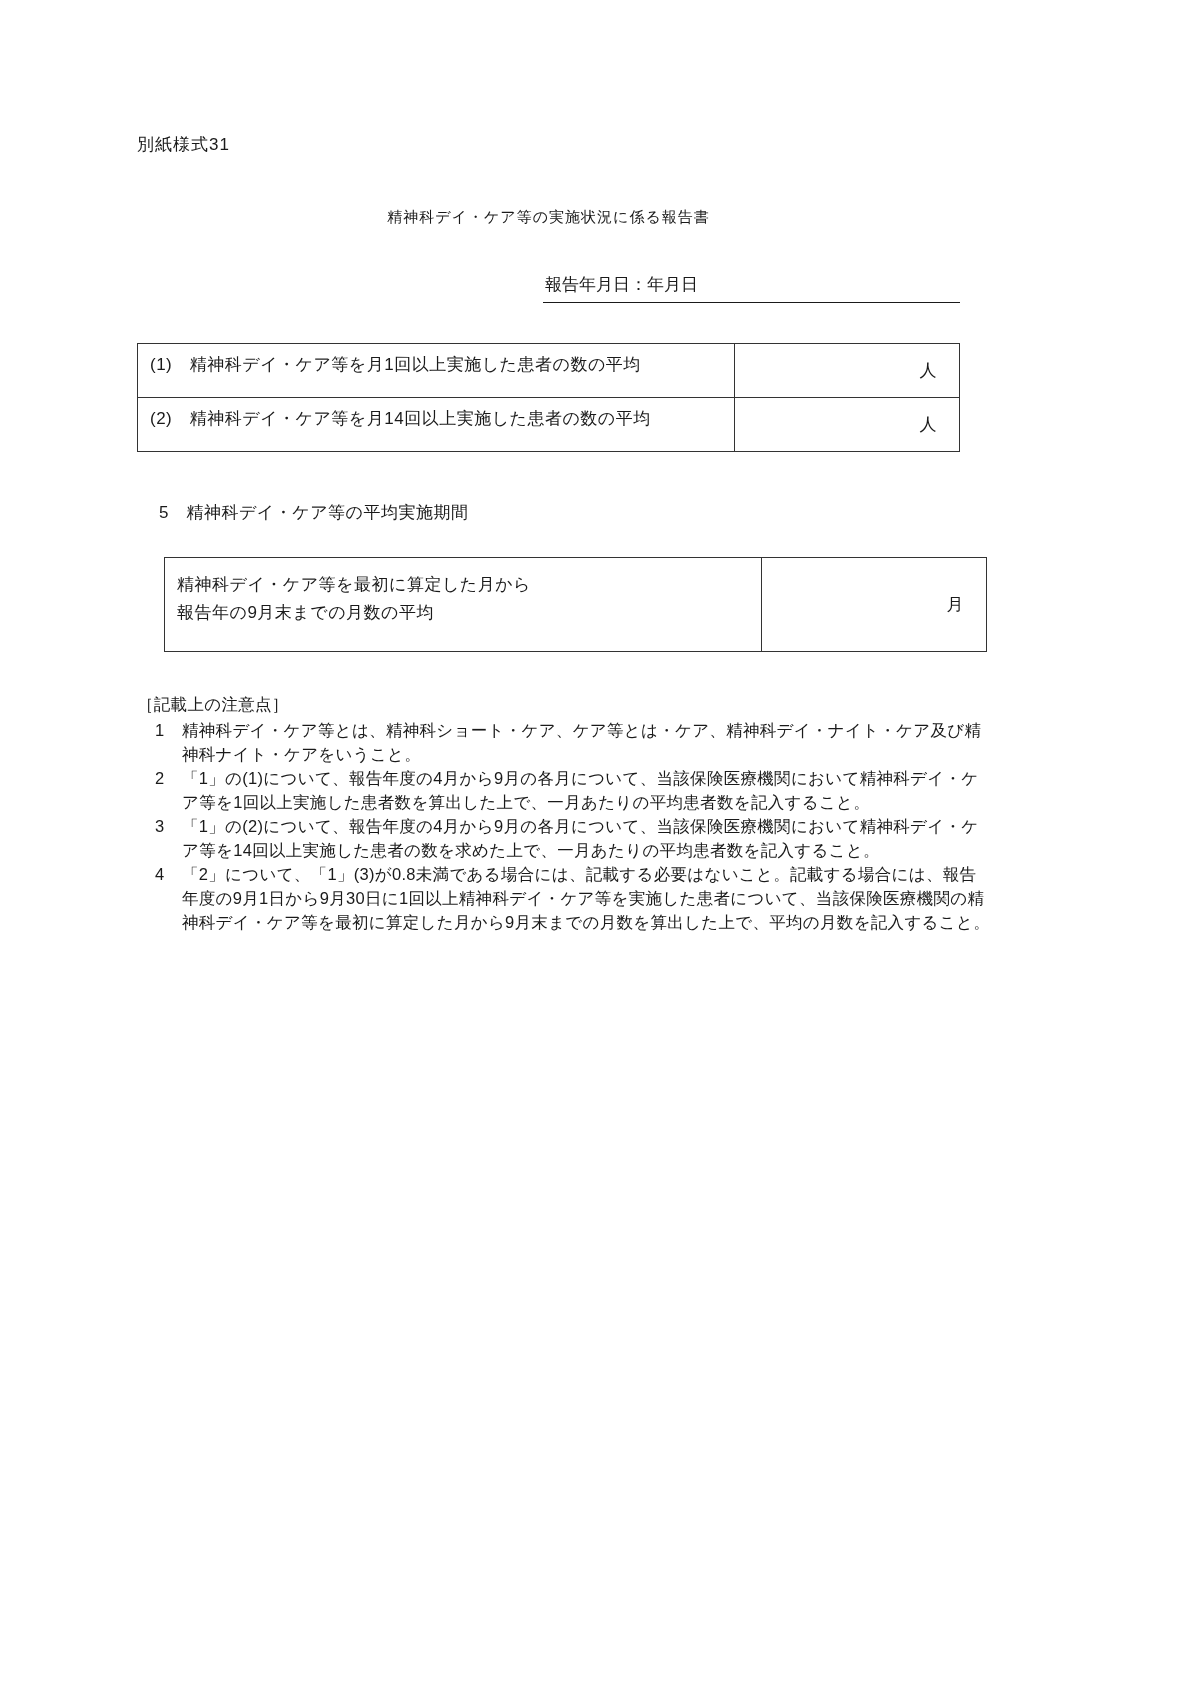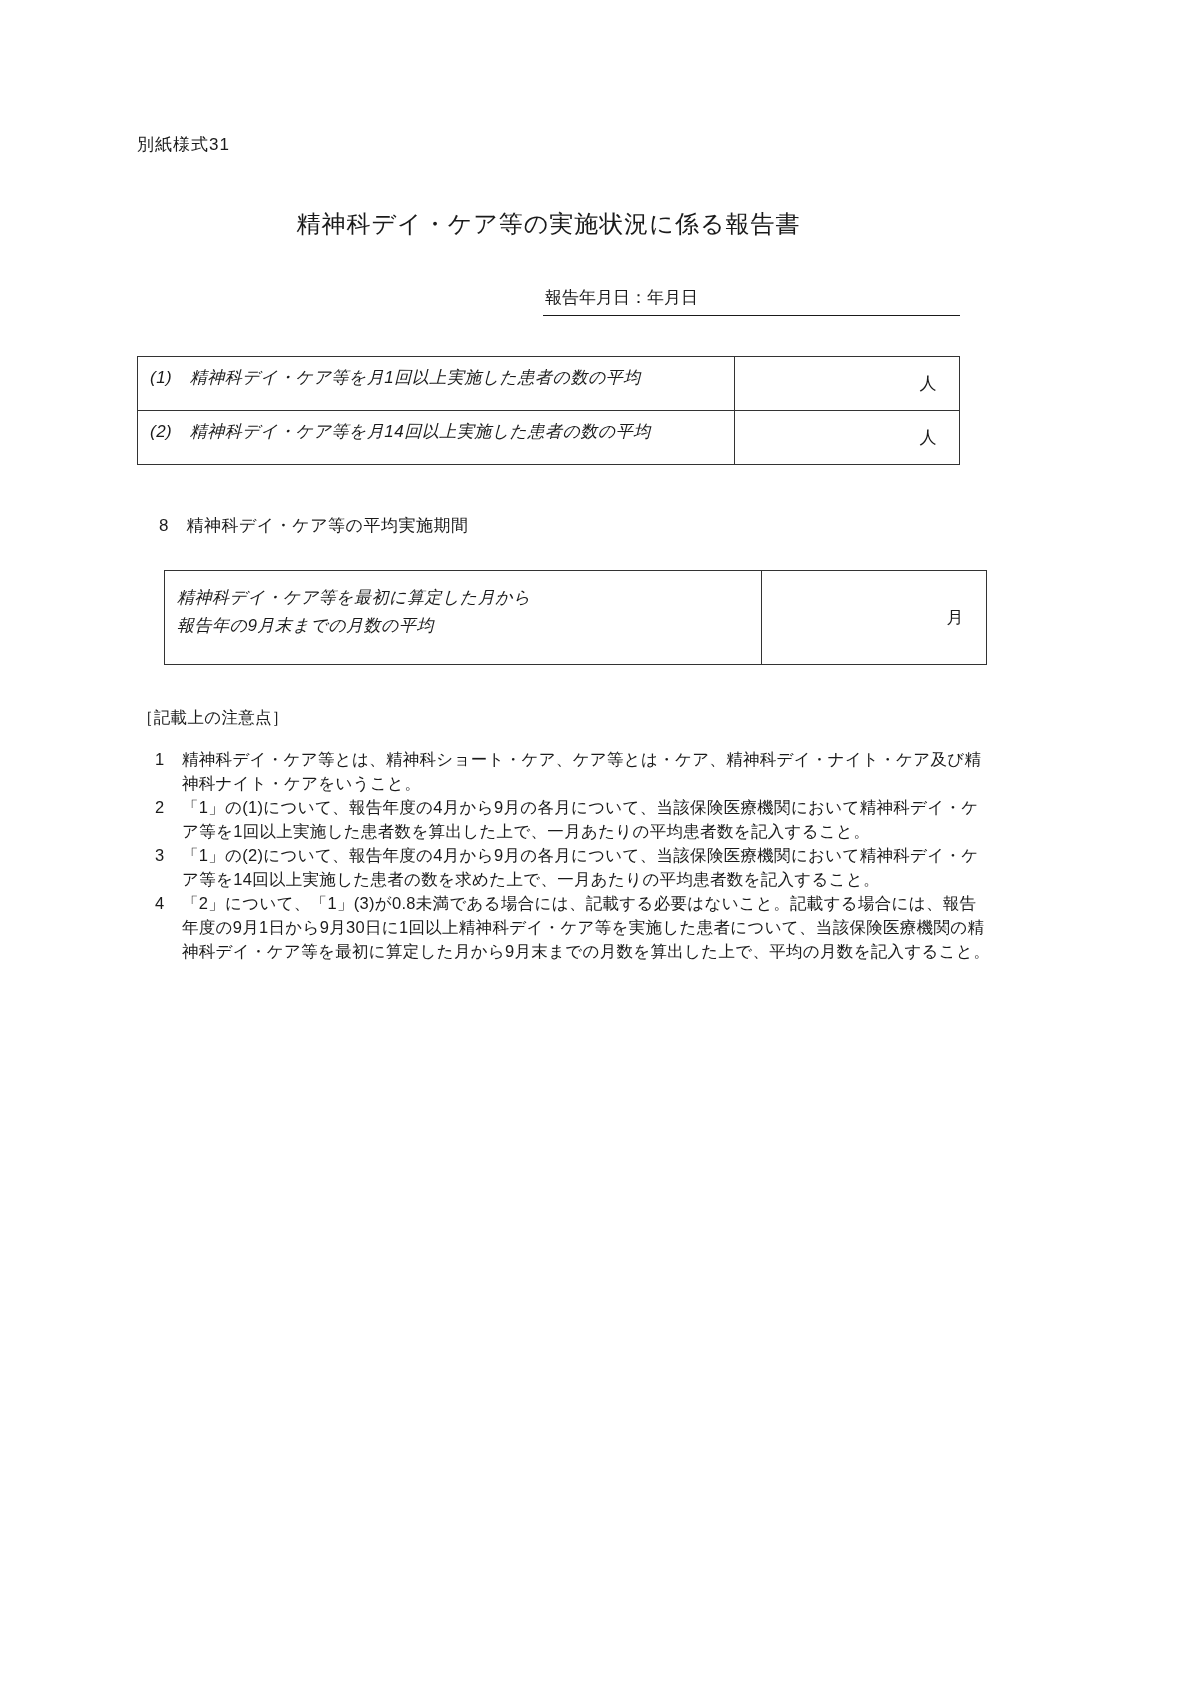--- a/index.html
+++ b/index.html
@@ -24,21 +24,21 @@
     top: 133px;
     width: 823px;
   }
   .form-number {
     font-size: 17px;
     letter-spacing: 1px;
   }
   .doc-title {
     margin-top: 52px;
     text-align: center;
-    font-size: 24px;
+    font-size: 15px;
     letter-spacing: 1px;
   }
   .date-line {
     margin-top: 46px;
     margin-left: auto;
     width: 417px;
     display: flex;
     align-items: baseline;
     border-bottom: 1px solid #1a1a1a;
     padding: 0 10px 6px 2px;
@@ -59,37 +59,37 @@
     table-layout: fixed;
   }
   .t1 { margin-top: 40px; }
   .t2 { margin-top: 33px; margin-left: 27px; }
   .form-table td {
     border: 1px solid #333333;
     font-size: 17px;
     vertical-align: middle;
     letter-spacing: 0.5px;
   }
-  .label-cell { padding: 0 10px 12px 12px; font-style: italic; }
+  .label-cell { padding: 0 10px 12px 12px; }
   .unit-cell {
     width: 225px;
     text-align: right;
     padding-right: 22px;
   }
   .t1 td { height: 54px; }
   .t2 td { height: 94px; }
   .t2 .label-cell div { line-height: 28px; }
   .notes {
     margin-top: 40px;
     width: 856px;
     font-size: 16.5px;
     line-height: 24px;
     letter-spacing: 0.3px;
   }
-  .notes-heading { margin-bottom: 18px; }
+  .notes-heading { margin-bottom: 2px; }
   .note-item {
     display: flex;
     margin-left: 18px;
   }
   .note-num {
     flex: none;
     width: 27px;
   }
   .note-text { flex: 1; }
 </style>
@@ -117,21 +117,21 @@
           <td class="label-cell">(1)　精神科デイ・ケア等を月1回以上実施した患者の数の平均</td>
           <td class="unit-cell">人</td>
         </tr>
         <tr>
           <td class="label-cell">(2)　精神科デイ・ケア等を月14回以上実施した患者の数の平均</td>
           <td class="unit-cell">人</td>
         </tr>
       </tbody>
     </table>
 
-    <div class="section-heading sec2-heading">8　精神科デイ・ケア等の平均実施期間</div>
+    <div class="section-heading sec2-heading">5　精神科デイ・ケア等の平均実施期間</div>
 
     <table class="form-table t2">
       <tbody>
         <tr>
           <td class="label-cell">
             <div>精神科デイ・ケア等を最初に算定した月から</div>
             <div>報告年の9月末までの月数の平均</div>
           </td>
           <td class="unit-cell">月</td>
         </tr>

